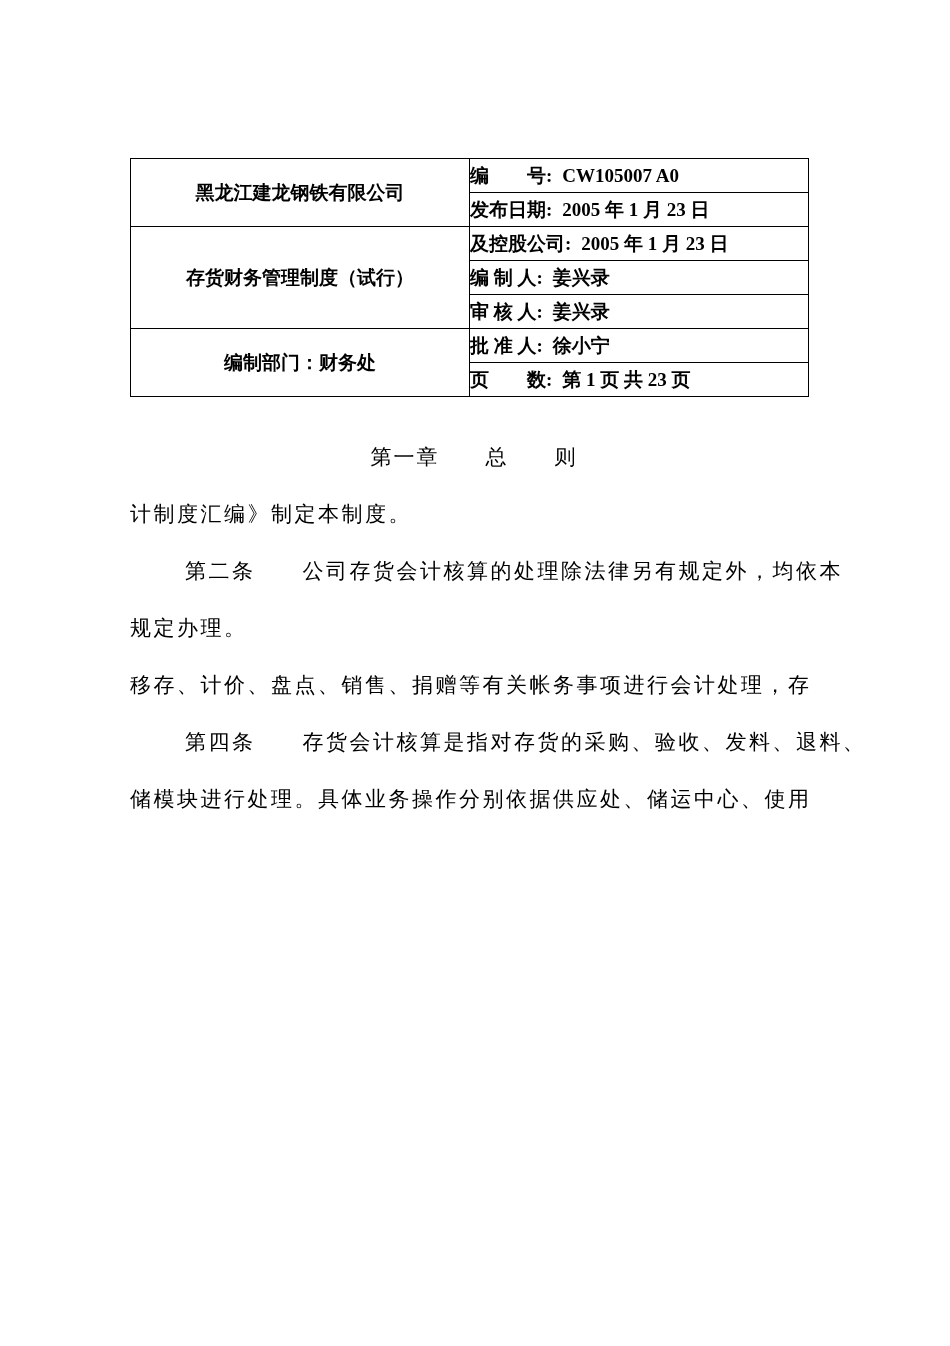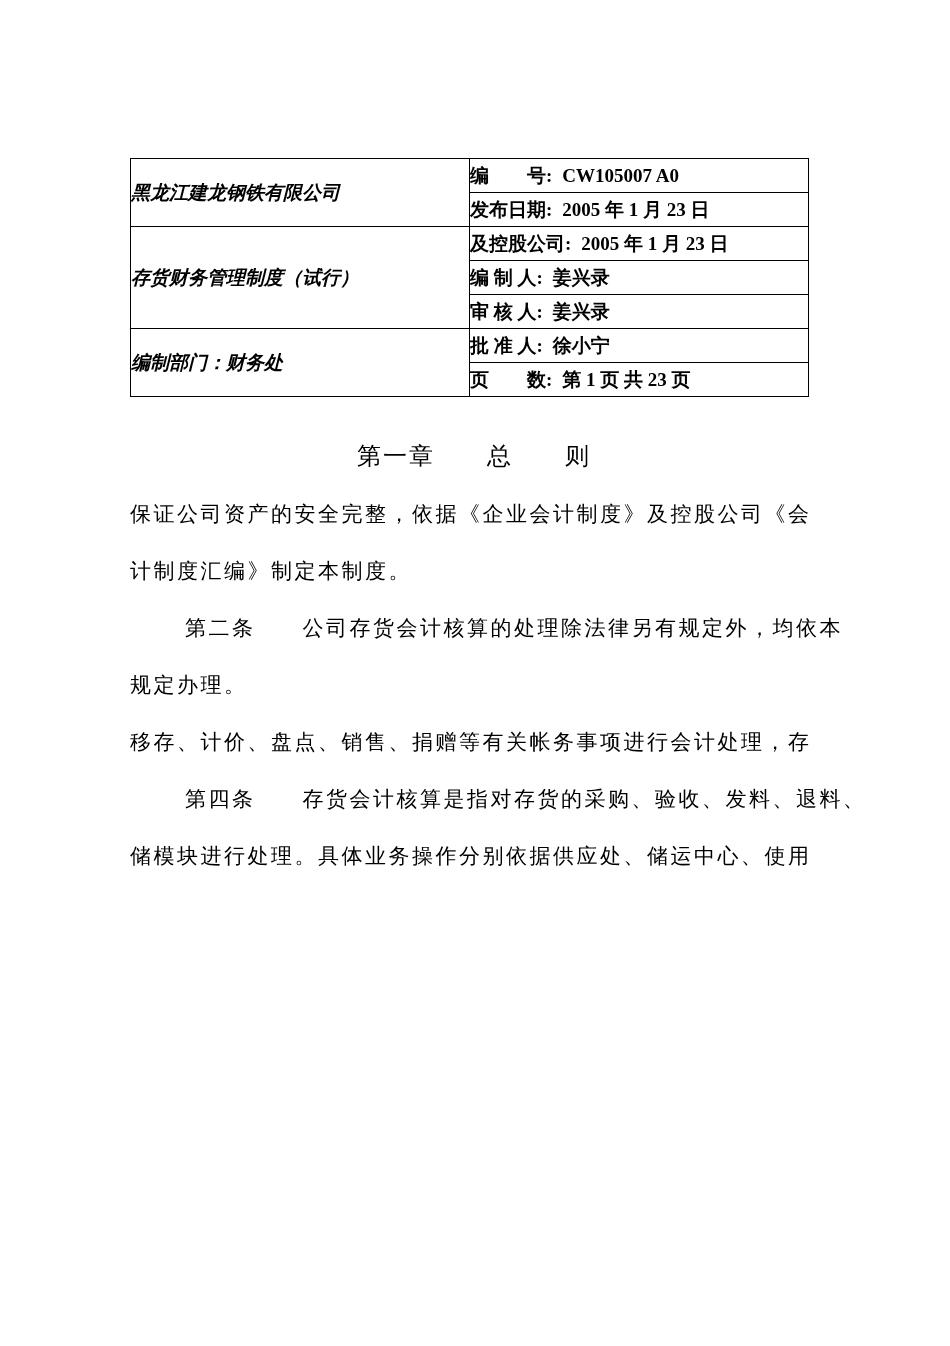--- a/index.html
+++ b/index.html
@@ -31,40 +31,38 @@
     border: 1px solid #000000;
     height: 33px;
     padding: 0;
     font-size: 19px;
     font-weight: bold;
     overflow: hidden;
     white-space: nowrap;
   }
   td.cell-left {
     width: 338px;
-    text-align: left;
-    font-style: italic;
+    text-align: center;
   }
   td.cell-right {
     width: 338px;
     text-align: left;
     padding-left: 9px;
   }
   .field-value {
     margin-left: 10px;
   }
   .chapter-title {
     margin-top: 32px;
     height: 57px;
     line-height: 57px;
     text-align: center;
-    font-size: 24px;
+    font-size: 21px;
     letter-spacing: 2px;
     white-space: nowrap;
-    font-family: Liberation Mono, monospace;
   }
   .body-text {
     margin-top: 0;
   }
   .line {
     height: 57px;
     line-height: 57px;
     font-size: 21px;
     letter-spacing: 2.5px;
     white-space: nowrap;
@@ -119,21 +117,20 @@
       </td>
     </tr>
   </tbody>
     </table>
 
   <div class="chapter-title">第一章　　总　　则</div>
 
   <div class="body-text">
 
     <div class="paragraph">
-      <div class="line">保证公司资产的安全完整，依据《企业会计制度》及控股公司《会</div>
       <div class="line">计制度汇编》制定本制度。</div>
     </div>
 
     <div class="paragraph">
       <div class="line indent">第二条　　公司存货会计核算的处理除法律另有规定外，均依本</div>
       <div class="line">规定办理。</div>
     </div>
 
 
     <div class="paragraph">

